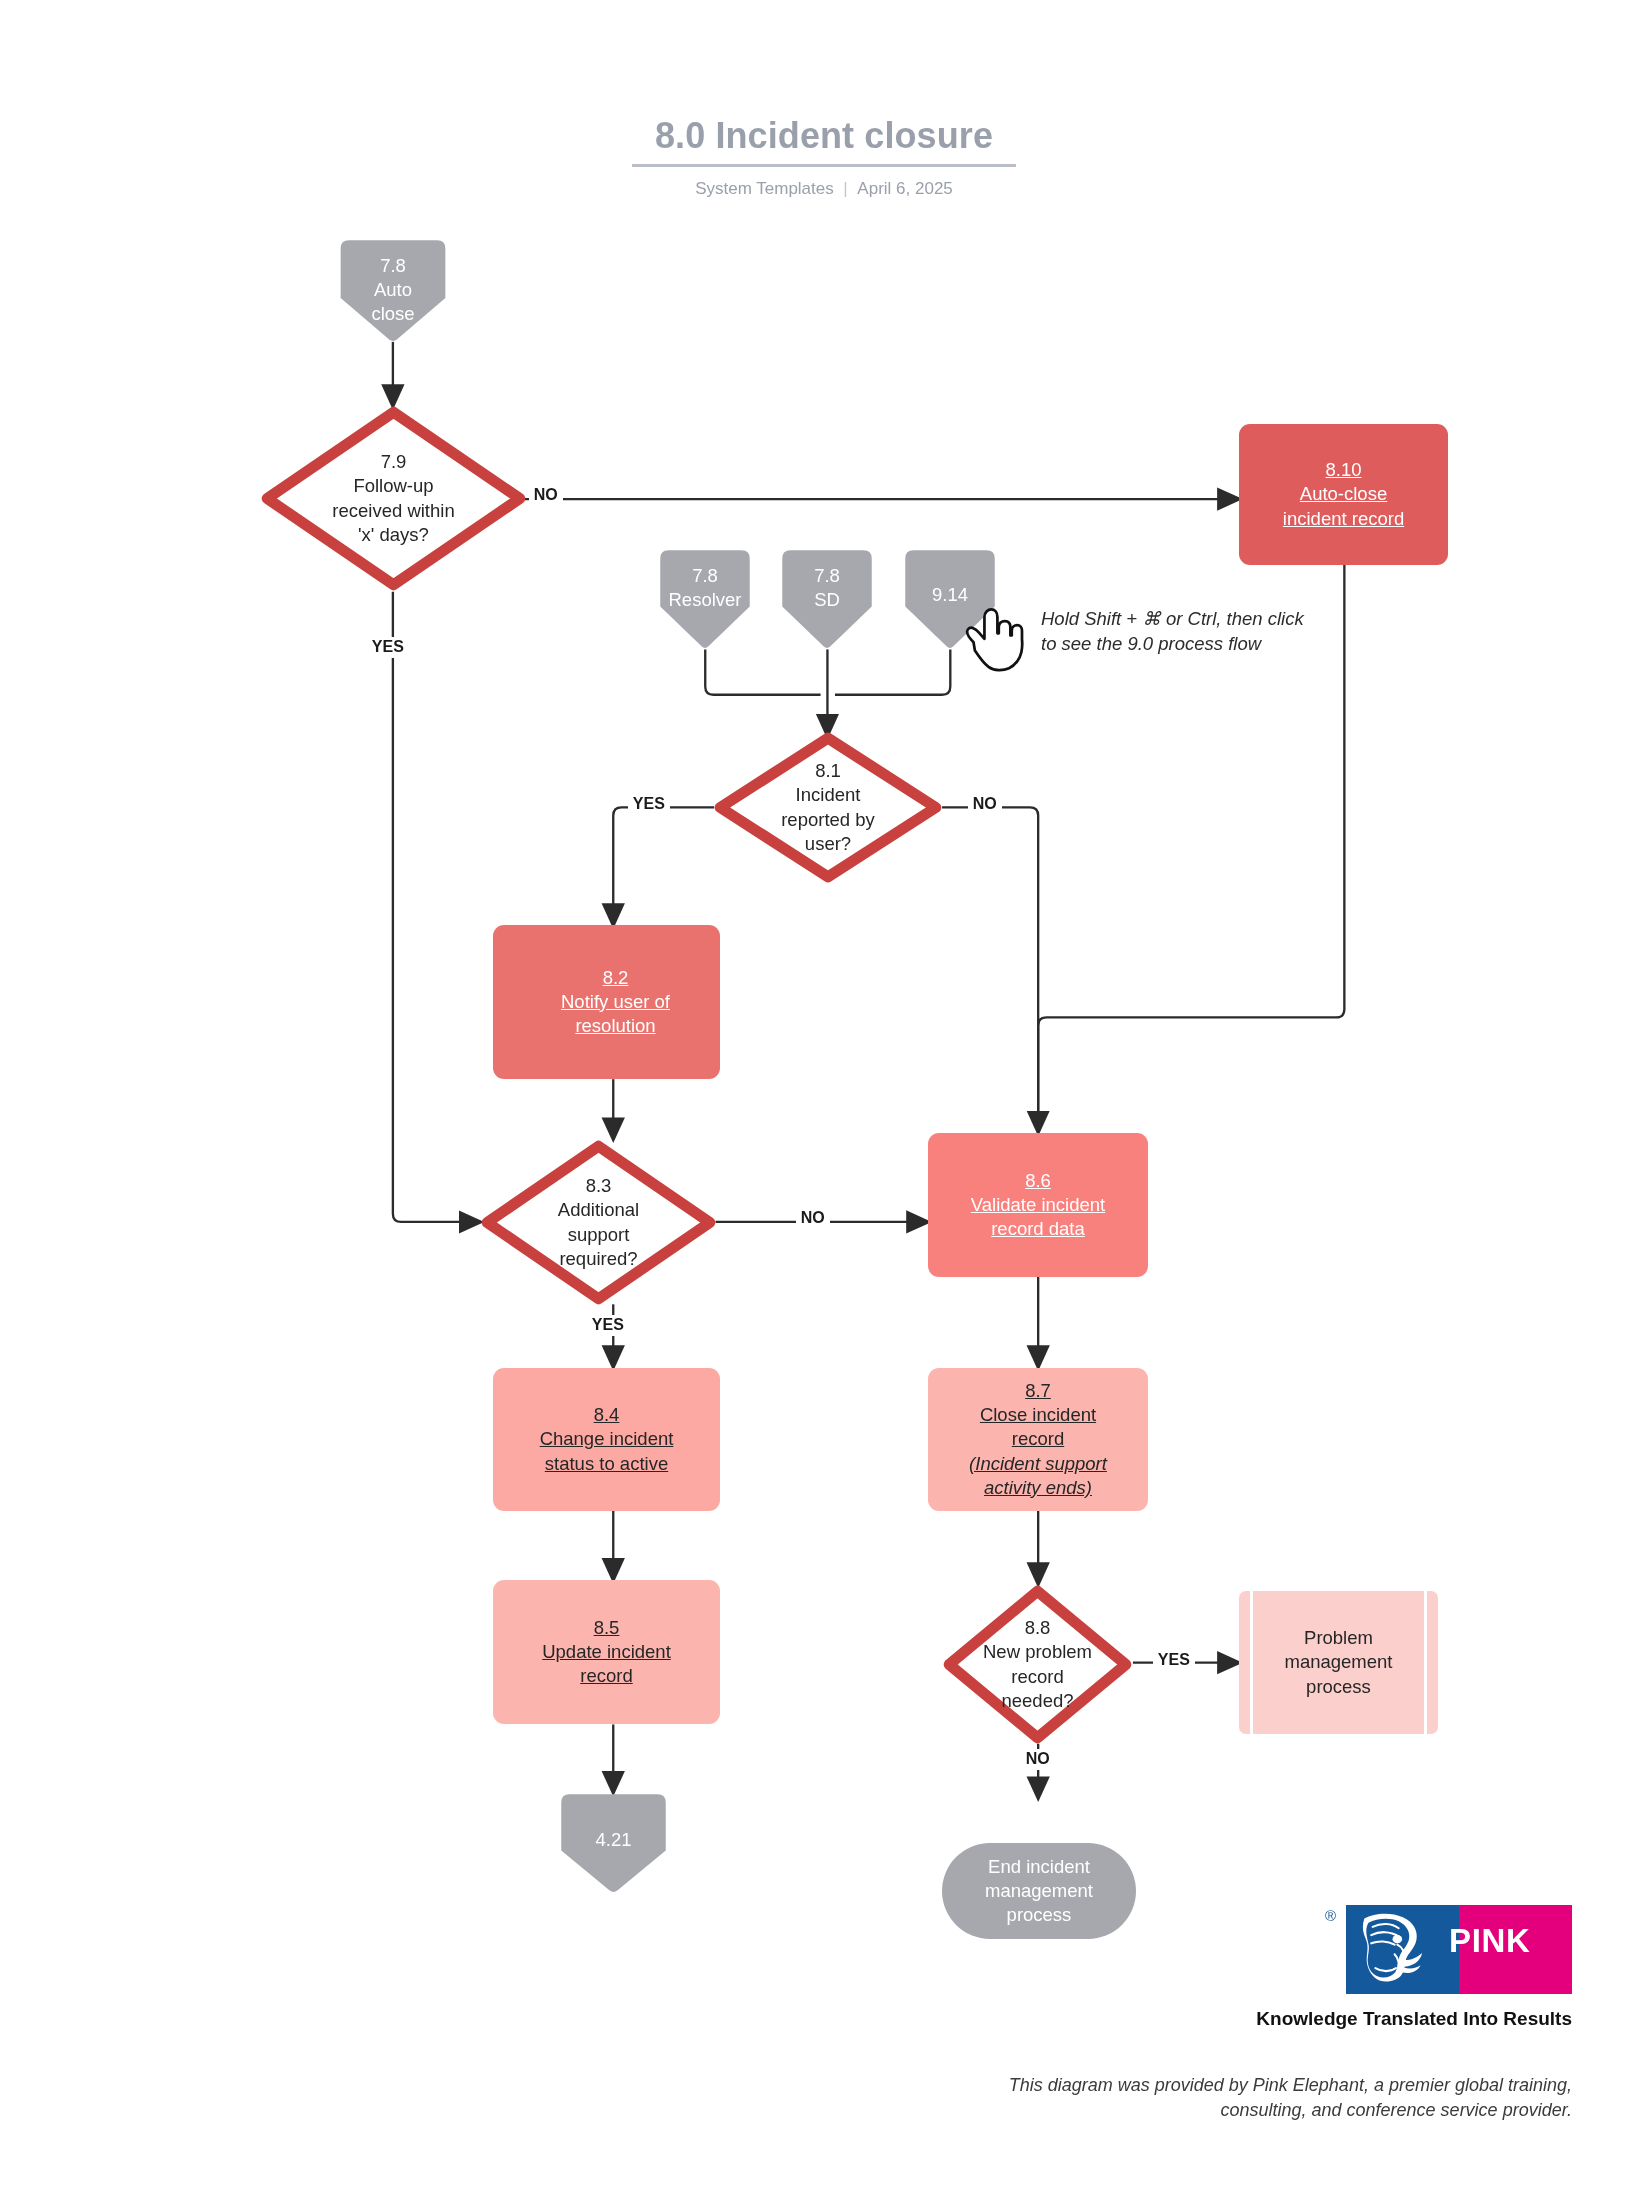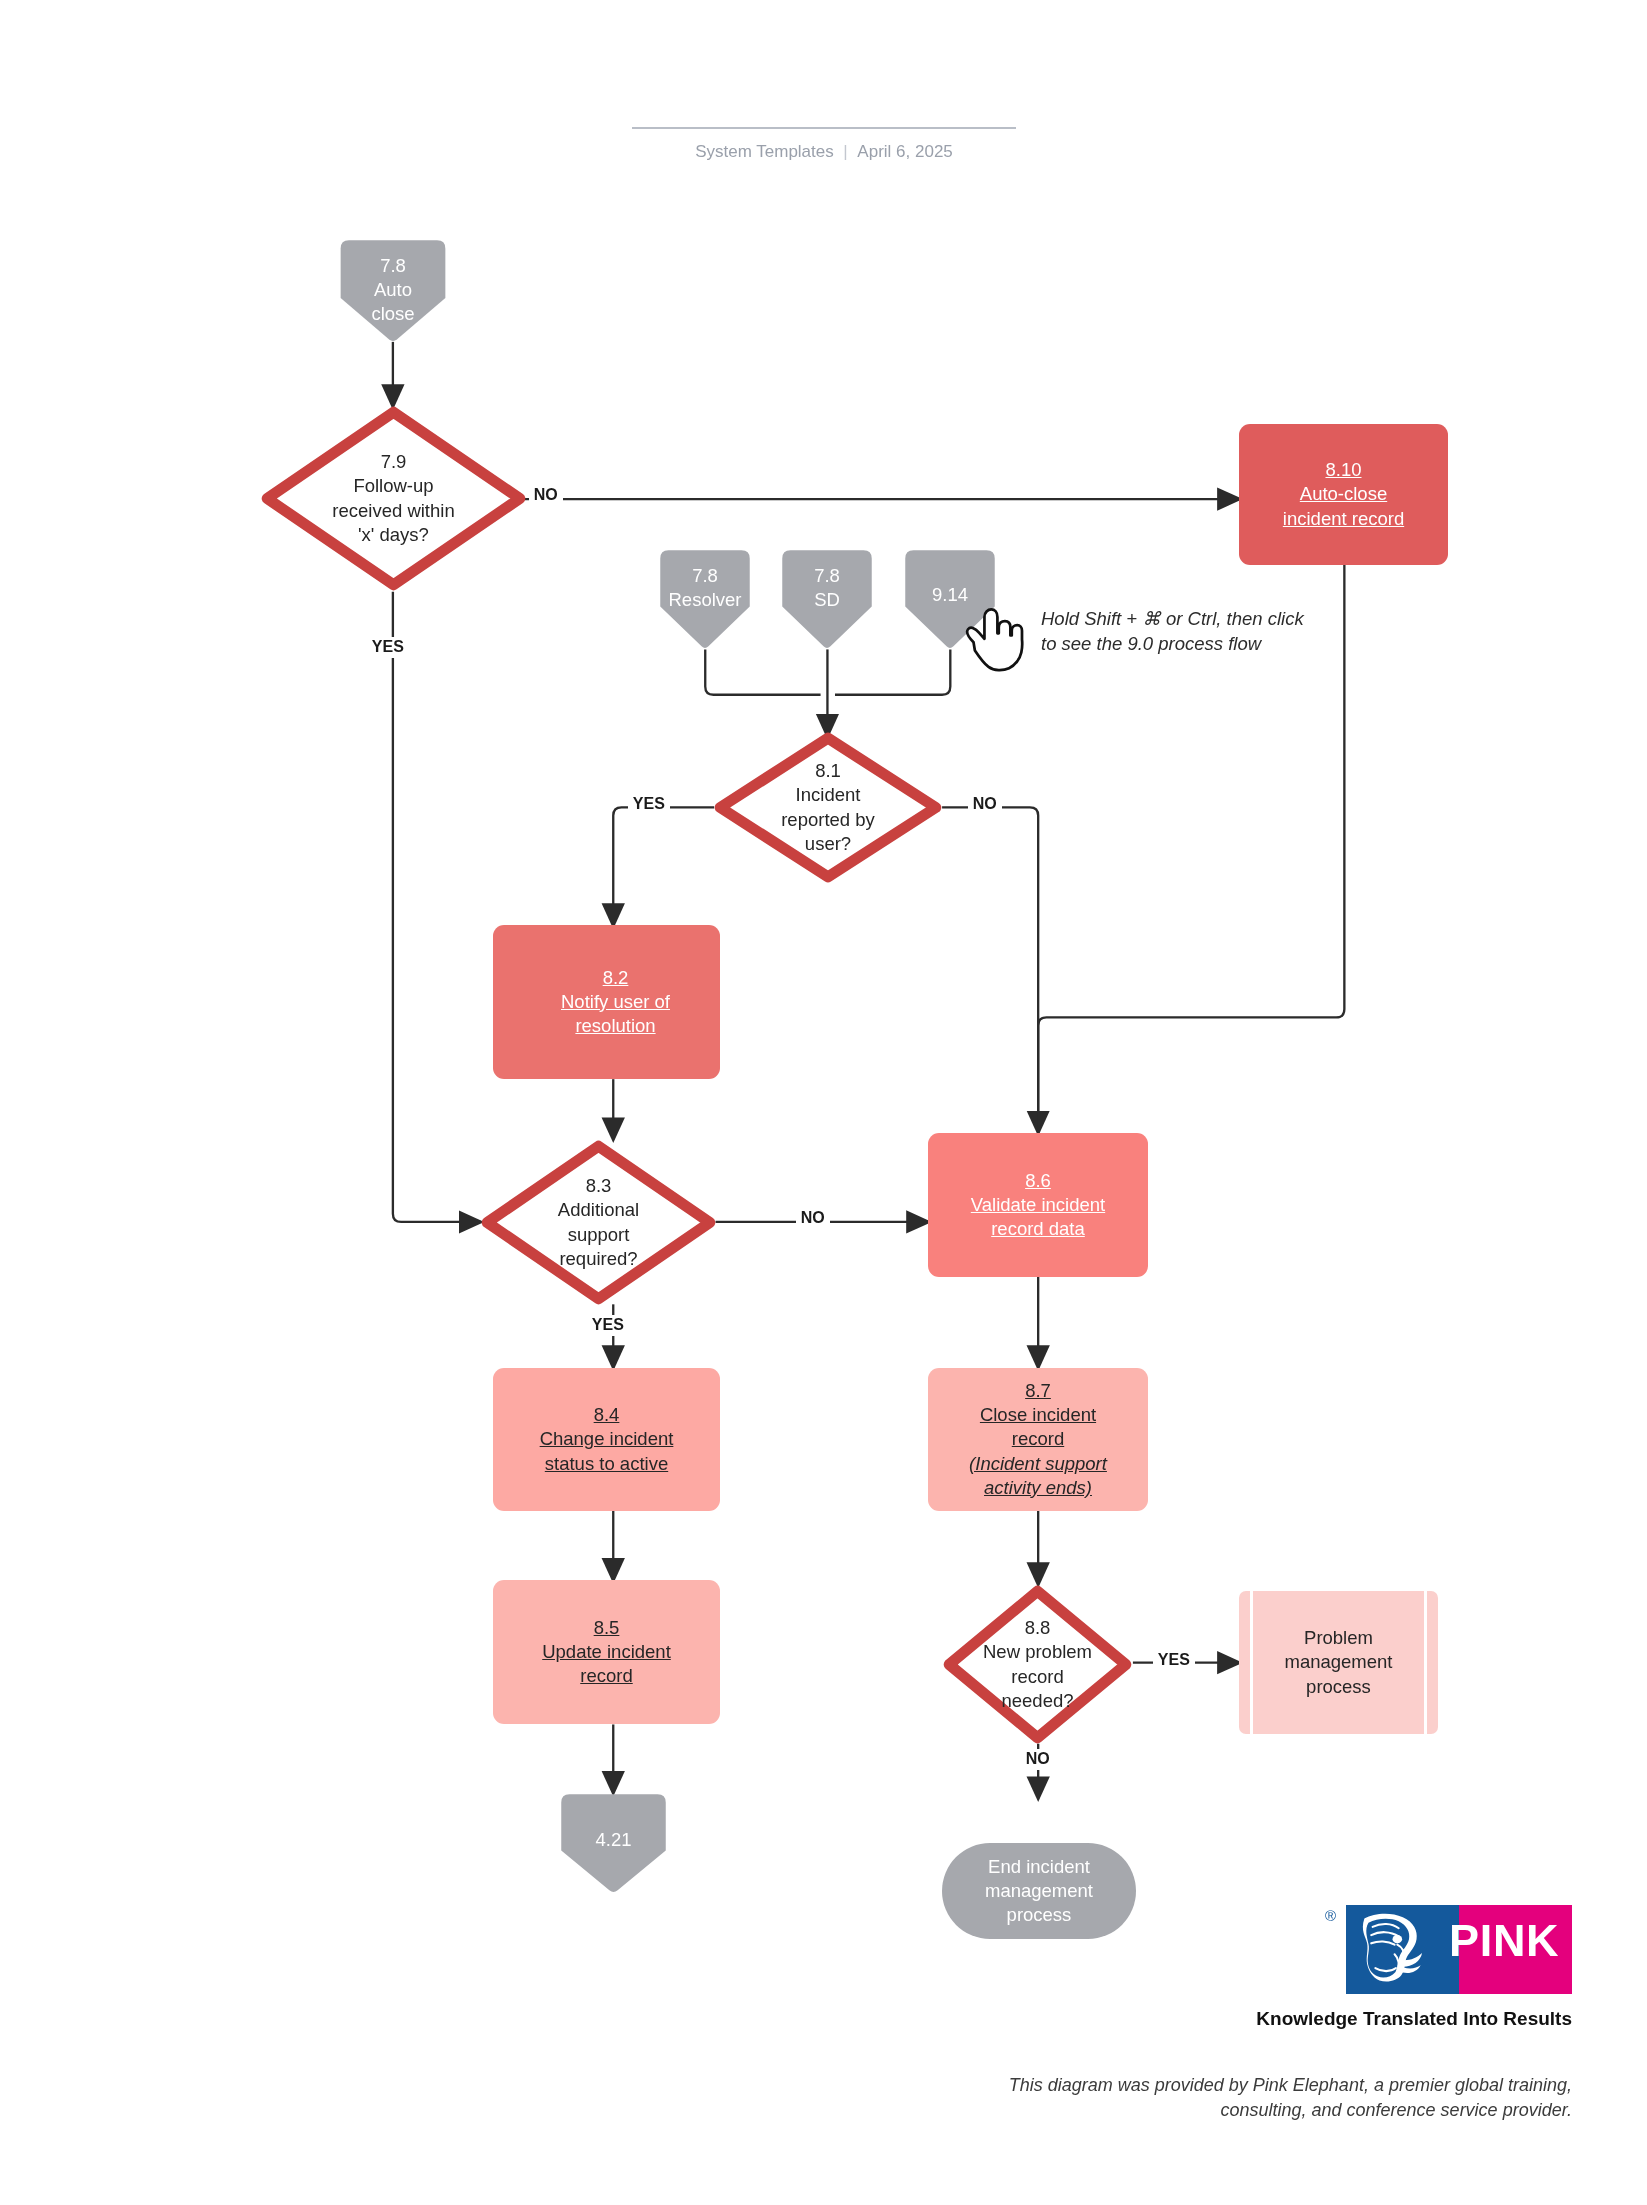--- a/index.html
+++ b/index.html
@@ -64,34 +64,35 @@
   #annotation{position:absolute;font-style:italic;font-size:18.5px;color:#2c2c2c;line-height:1.34;}
 
   
   #cursor-icon{position:absolute;left:961px;top:604px;width:66px;height:71px;}
 
   
   #logo{position:absolute;left:1346px;top:1905px;width:227px;height:89px;}
   #logo .blue{position:absolute;left:0;top:0;width:113px;height:89px;background:#14599c;}
   #logo .magenta{position:absolute;left:113px;top:0;width:113px;height:89px;background:#e4007d;}
   #logo .pinkword{position:absolute;left:103px;top:15px;width:130px;height:41px;
-        color:#fff;font-size:45px;font-weight:bold;letter-spacing:0.7px;line-height:41px;}
+        color:#fff;font-size:33px;font-weight:bold;letter-spacing:0.7px;line-height:41px;}
   #logo-reg{position:absolute;left:1325px;top:1907px;font-size:15px;color:#14599c;}
   #logo-eleph{position:absolute;left:5.5px;top:4.1px;width:103px;height:81px;}
   #tagline{position:absolute;left:1030px;top:2008px;width:542px;text-align:right;
            font-size:19px;font-weight:bold;color:#111;}
   #footer-note{position:absolute;left:975px;top:2073px;width:597px;text-align:right;
            font-style:italic;font-size:18px;color:#3b3b3b;line-height:1.38;}
 </style>
 </head>
 <body>
 
 <div id="page">
 
   <div id="header">
+    <div id="doc-title">8.0 Incident closure</div>
     <div id="title-rule"></div>
     <div id="subtitle">
       <span>System Templates</span><span class="sep">|</span><span>April 6, 2025</span>
     </div>
   </div>
 
   <svg id="wires" viewBox="0 0 2400 3212">
     <defs>
       <marker id="ah" markerWidth="13" markerHeight="13" refX="9.5" refY="5" orient="auto" markerUnits="strokeWidth">
         <path d="M0,0 L11,5 L0,10 z" fill="#2b2b2b"></path>

